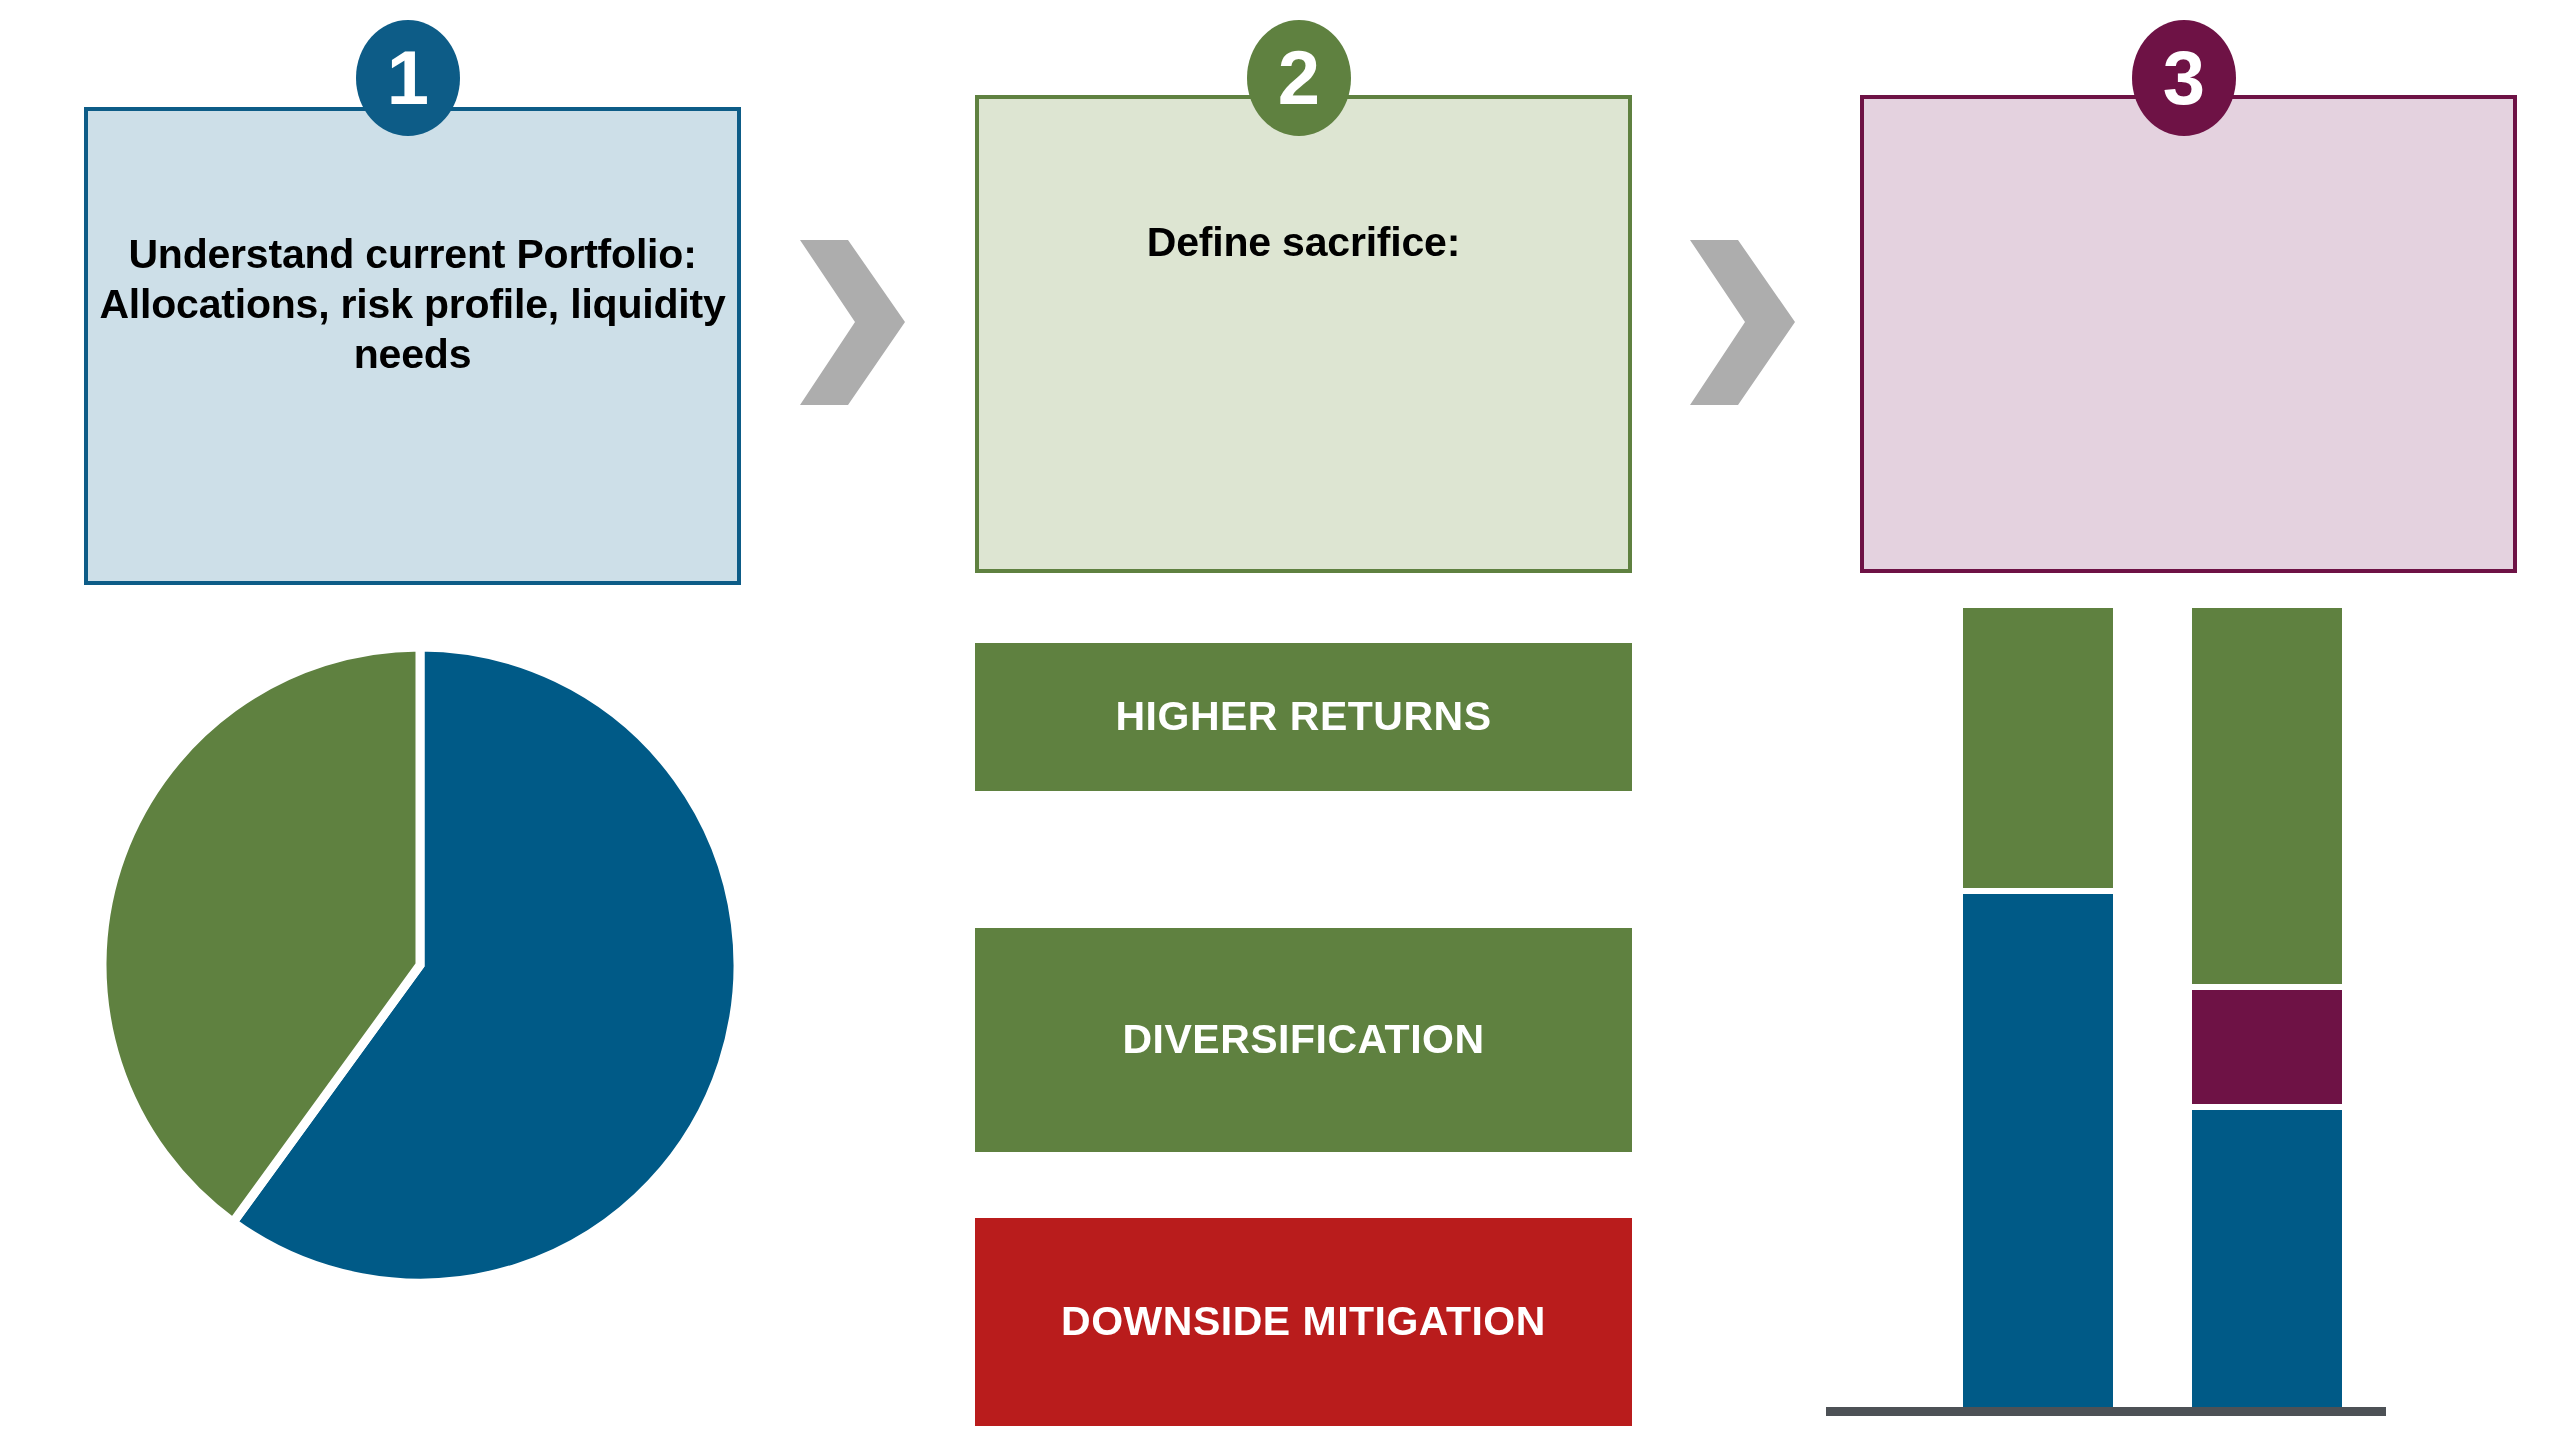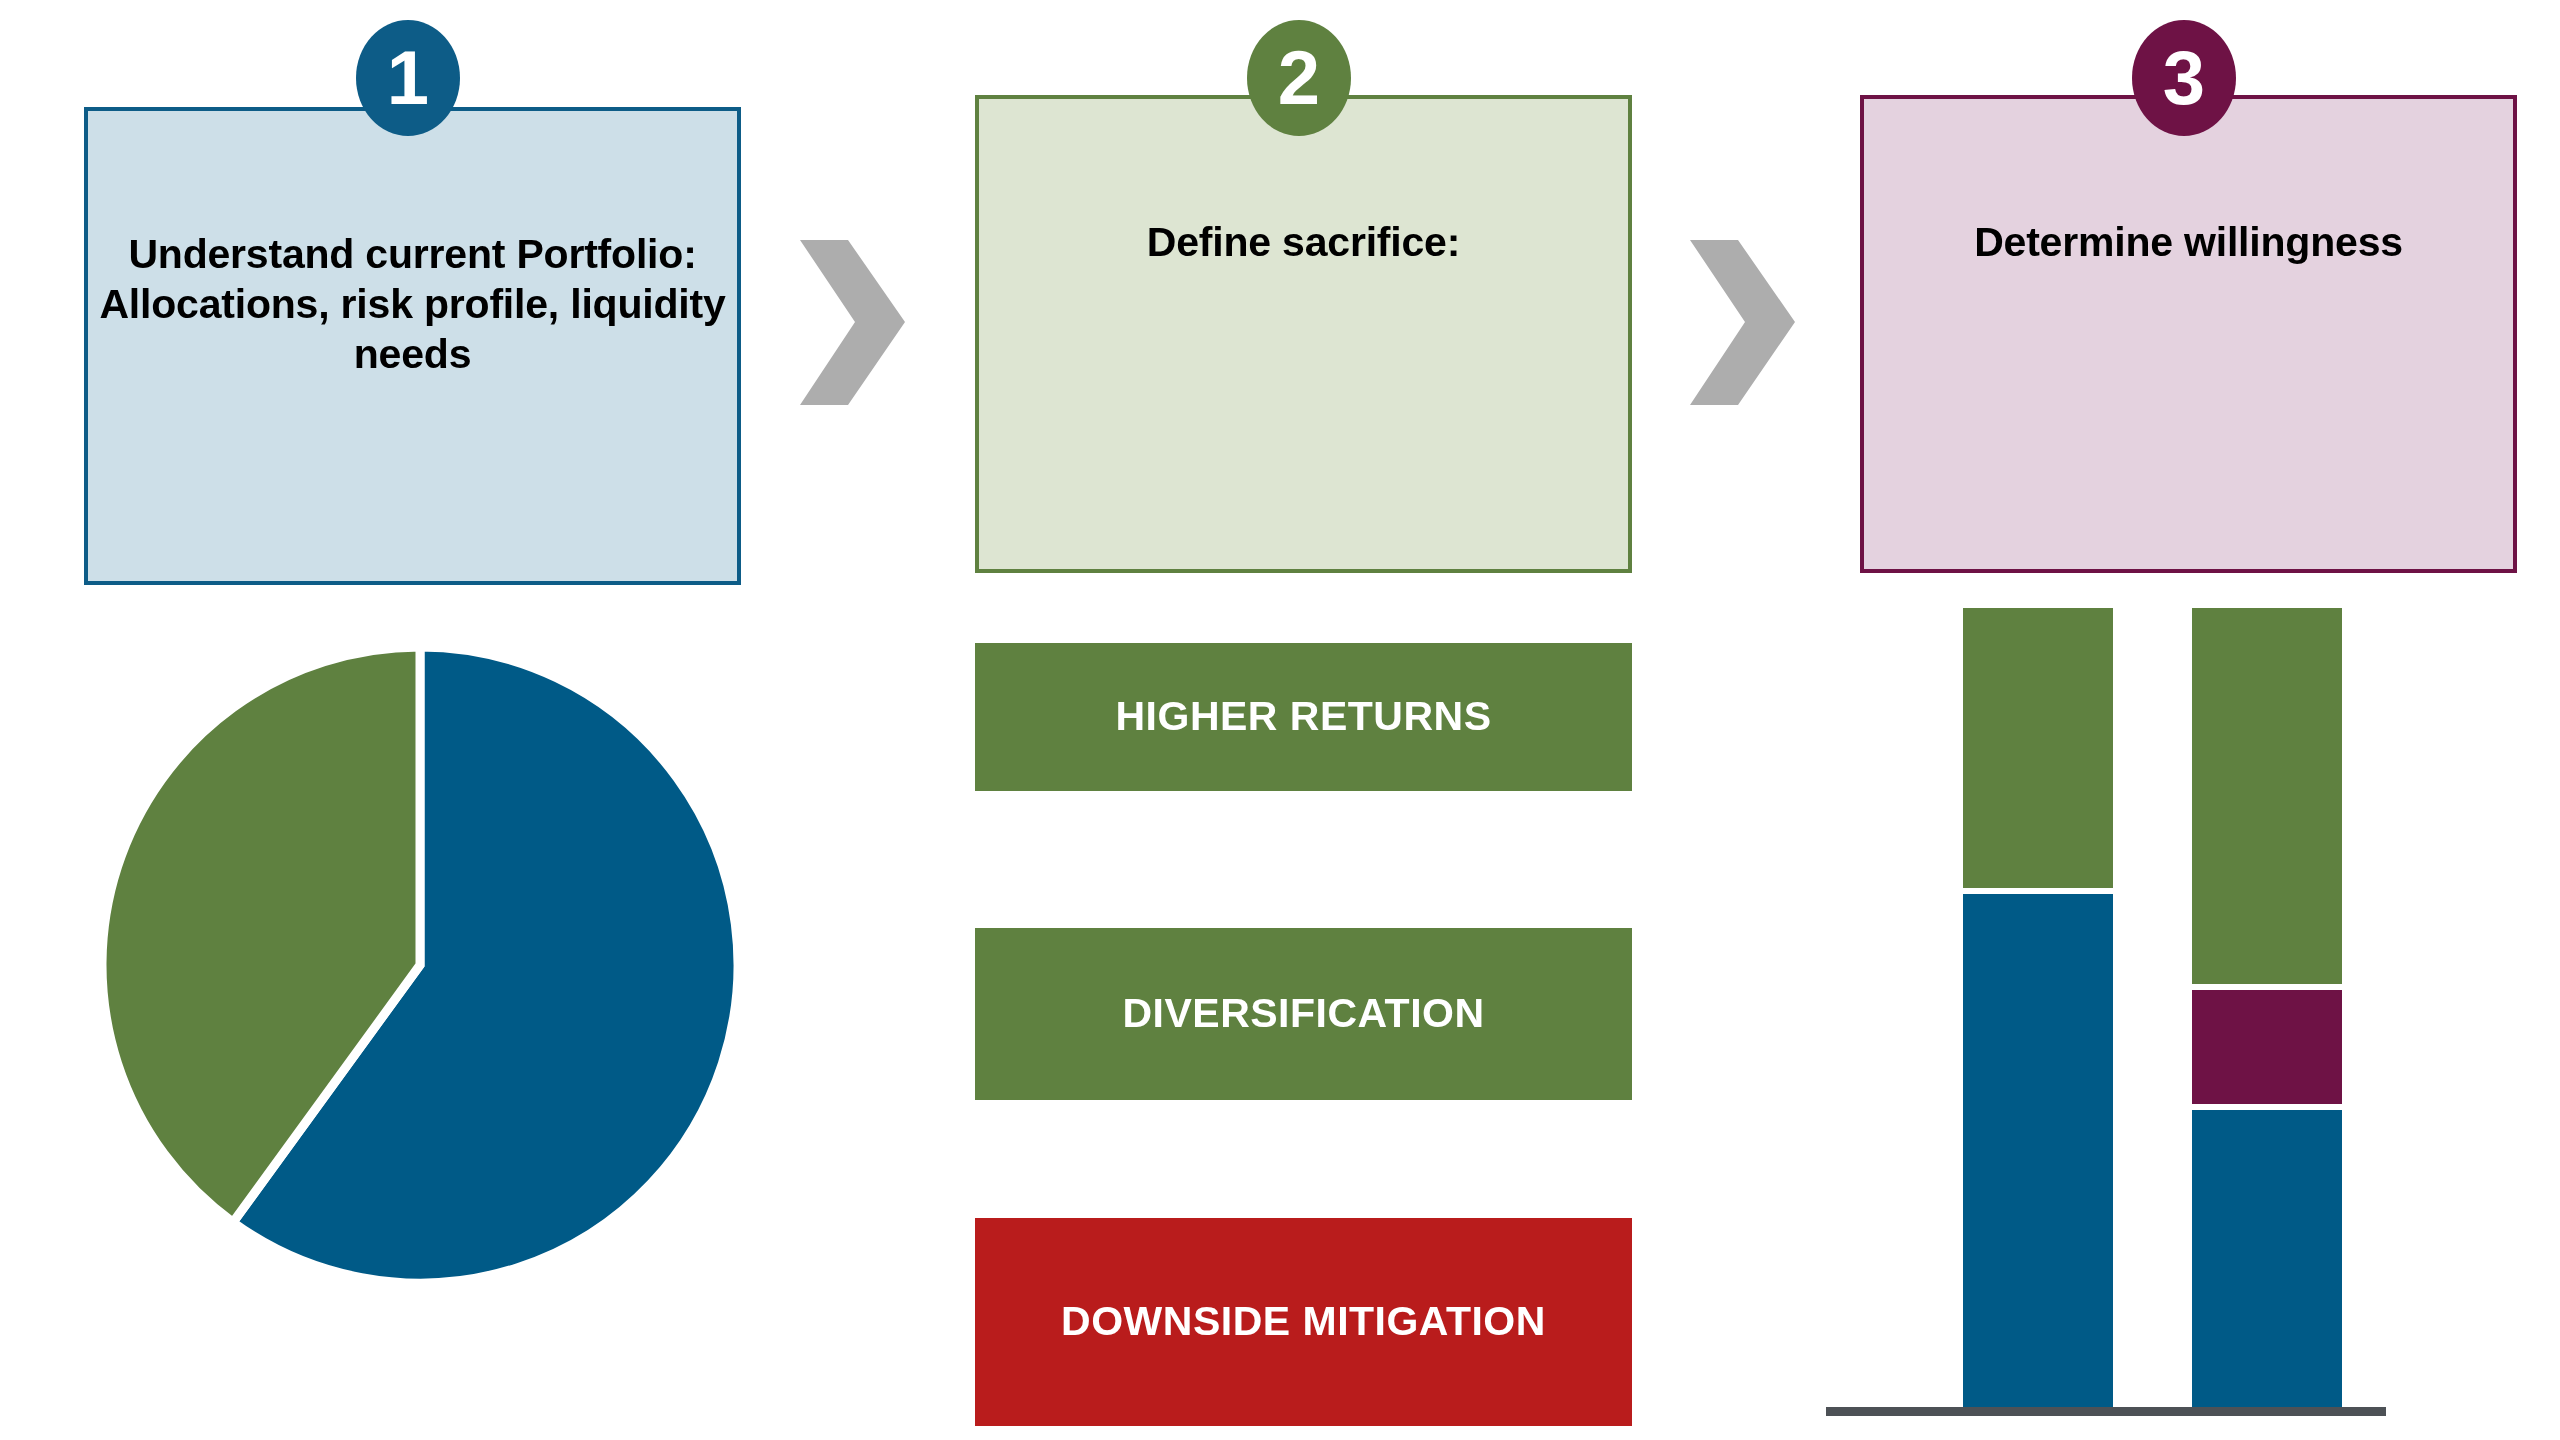--- a/index.html
+++ b/index.html
@@ -122,21 +122,21 @@
     transform: translateY(-52%);
     text-align: center;
     color: #ffffff;
     font-size: 41px;
     font-weight: bold;
     letter-spacing: 0.5px;
     font-stretch: condensed;
     white-space: nowrap;
   }
   #objective-bar-0 { top: 643px;  height: 148px; }
-  #objective-bar-1 { top: 928px;  height: 172px; }
+  #objective-bar-1 { top: 928px;  height: 224px; }
   #objective-bar-2 { top: 1218px; height: 208px; }
 
   
   #stacked-bar-chart {
     position: absolute;
     left: 1820px;
     top: 600px;
     width: 580px;
     height: 830px;
   }
@@ -188,21 +188,20 @@
   <div class="step-badge" id="step-badge-2" style="background: rgb(95, 129, 64);">2</div>
 
   <div class="chevron-arrow" id="chevron-arrow-2">
     <svg viewBox="0 0 105 165" width="105" height="165" aria-hidden="true">
       <polygon points="0,0 48,0 105,82 48,165 0,165 55,82" fill="#adadad"></polygon>
     </svg>
   </div>
 
   <div class="step-box" id="step-box-3" style="background: rgb(228, 210, 223); border-color: rgb(110, 18, 69);">
     <div class="step-box-text">
-      <span class="step-box-heading">Determine willingness</span>
     </div>
   </div>
   <div class="step-badge" id="step-badge-3" style="background: rgb(110, 18, 69);">3</div>
 
   <div id="pie-chart-wrap">
     <svg id="pie-chart-svg" viewBox="0 0 650 650" width="650" height="650" aria-hidden="true">
         <path d="M 325 325 L 325 7 A 318 318 0 1 1 138.08428977099356 582.2674042112333 Z" fill="#005a87" stroke="#ffffff" stroke-width="9"></path>
         <path d="M 325 325 L 138.08428977099356 582.2674042112333 A 318 318 0 0 1 324.99999999999994 7 Z" fill="#5f8140" stroke="#ffffff" stroke-width="9"></path>
       </svg>
   </div>

